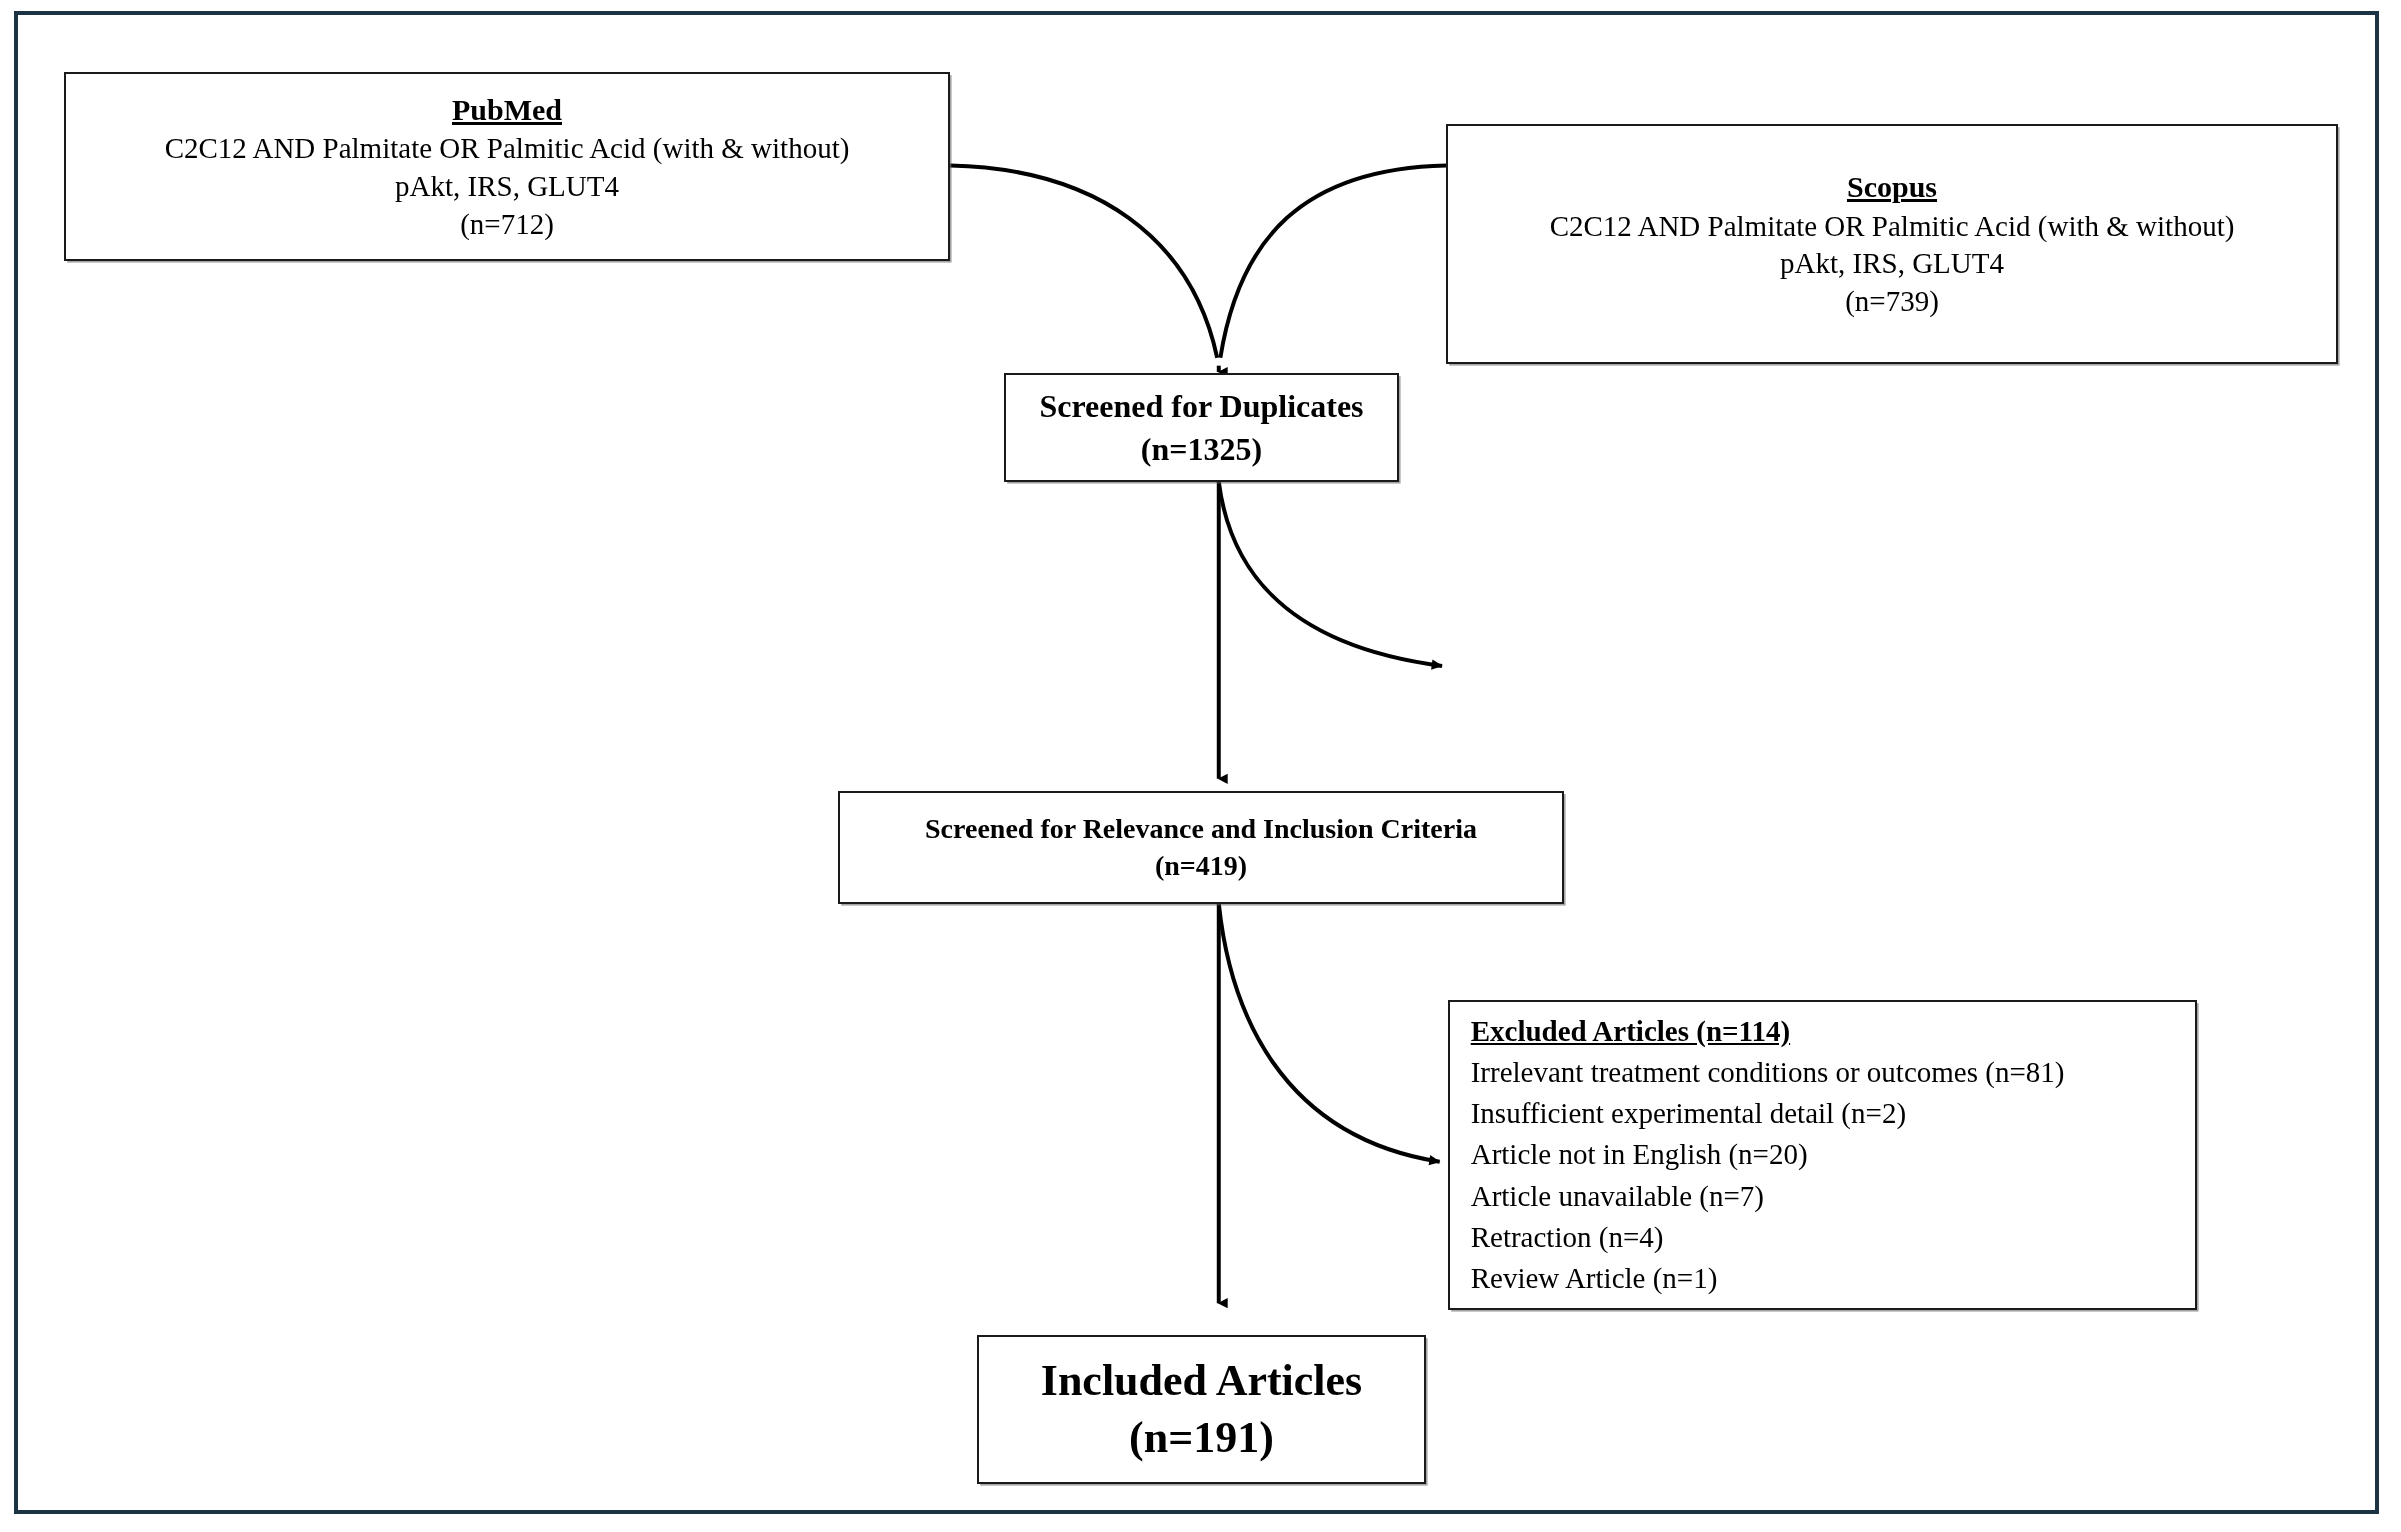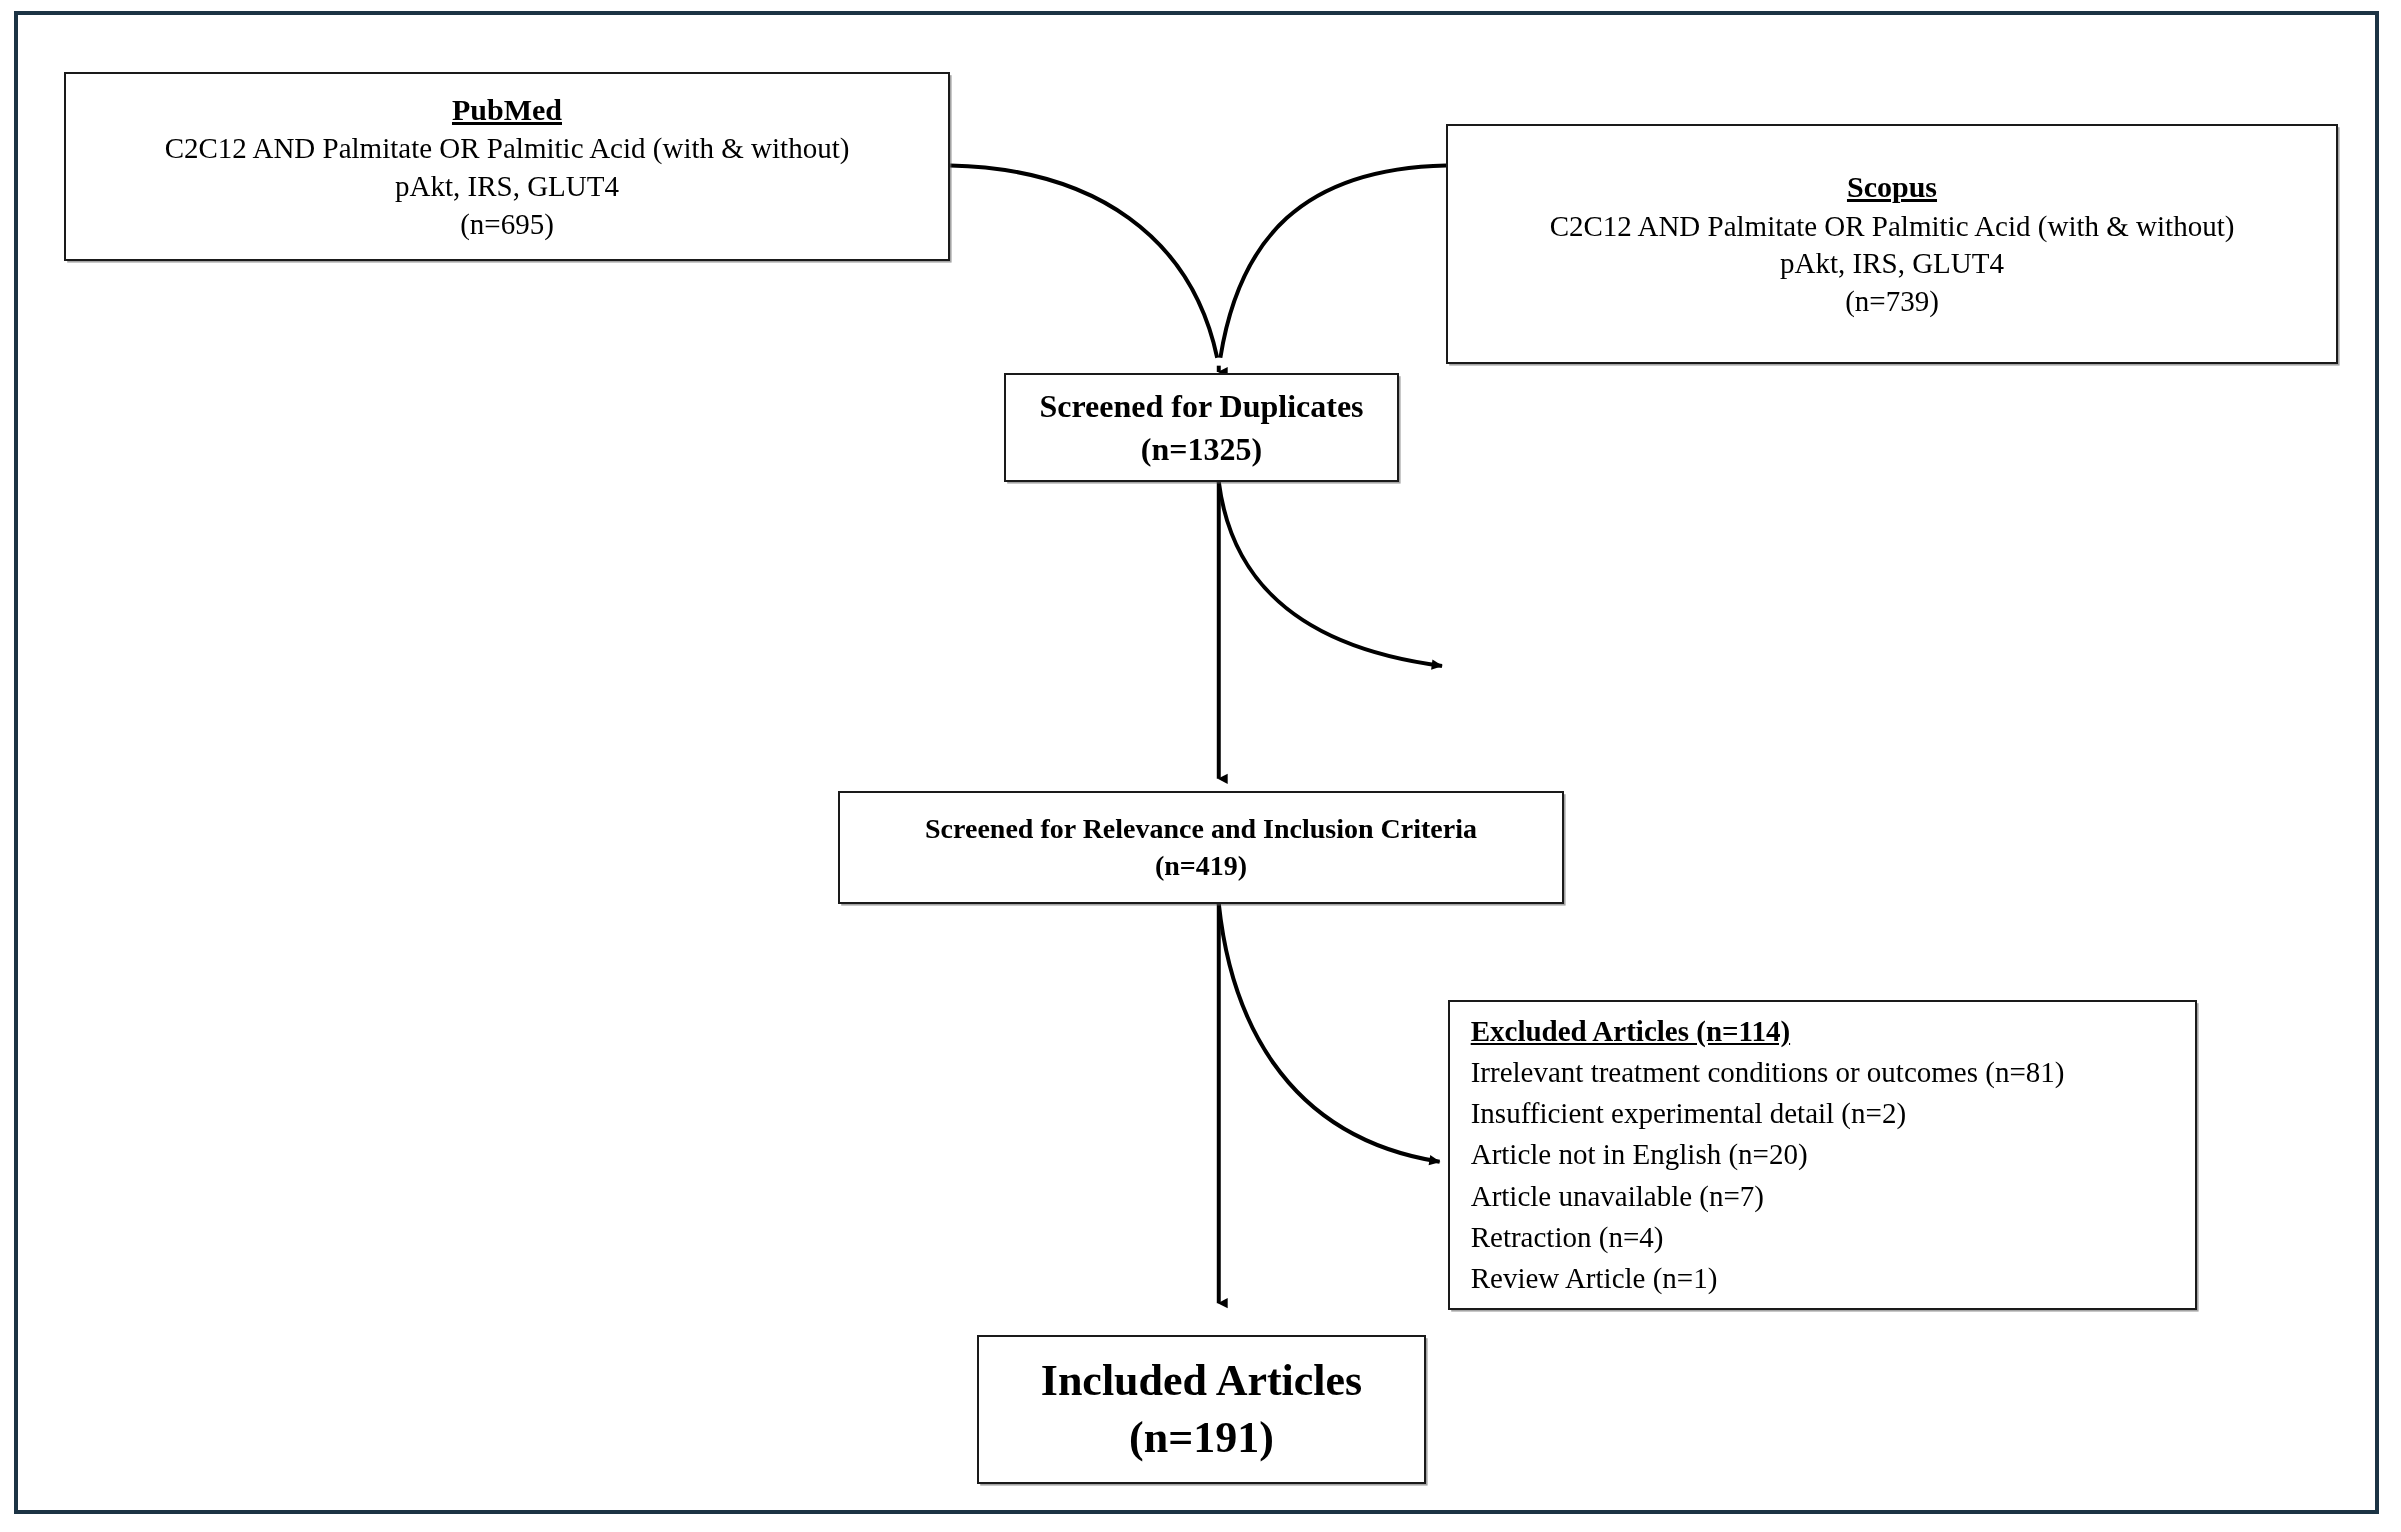--- a/index.html
+++ b/index.html
@@ -123,21 +123,21 @@
 
     <path d="M 1534 1137 L 1534 1640" fill="none" stroke="#000000" stroke-width="5" marker-end="url(#arrowDown)"></path>
 
     <path d="M 1534 1137 C 1548 1270, 1610 1430, 1812 1462" fill="none" stroke="#000000" stroke-width="5" marker-end="url(#arrowRight)"></path>
   </svg>
 
   <div class="node-box centered" id="box-pubmed" style="left:64px; top:72px; width:886px; height:189px;">
     <span class="line hdr">PubMed</span>
     <span class="line">C2C12 AND Palmitate OR Palmitic Acid (with &amp; without)</span>
     <span class="line">pAkt, IRS, GLUT4</span>
-    <span class="line">(n=695)</span>
+    <span class="line">(n=712)</span>
   </div>
 
   <div class="node-box centered" id="box-scopus" style="left:1446px; top:88px; width:892px; height:240px;margin-top:36px;">
     <span class="line hdr">Scopus</span>
     <span class="line">C2C12 AND Palmitate OR Palmitic Acid (with &amp; without)</span>
     <span class="line">pAkt, IRS, GLUT4</span>
     <span class="line">(n=739)</span>
   </div>
 
   <div class="node-box centered" id="box-duplicates-screen" style="left:1004px; top:373px; width:395px; height:109px;">

